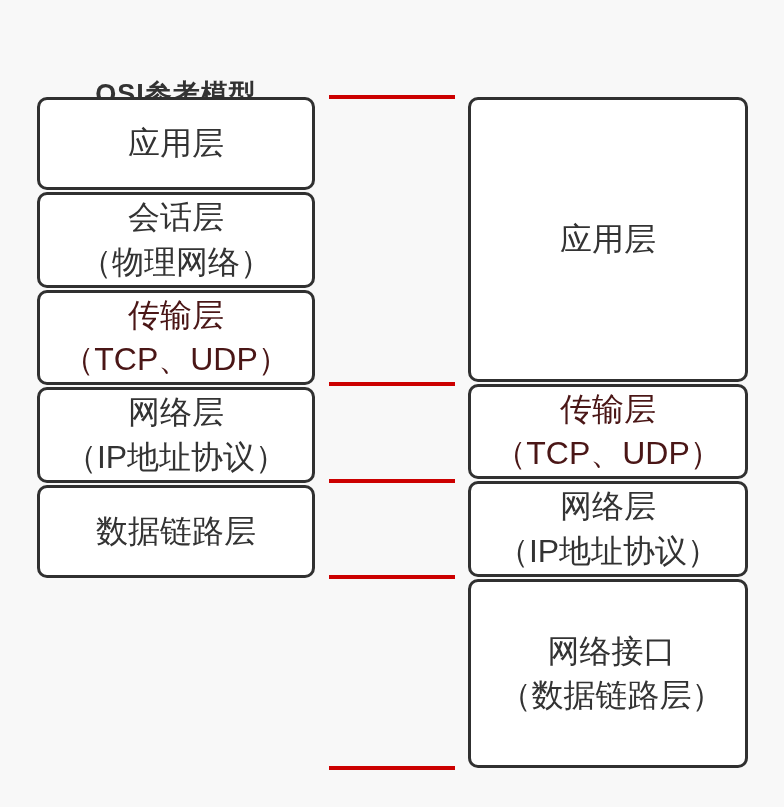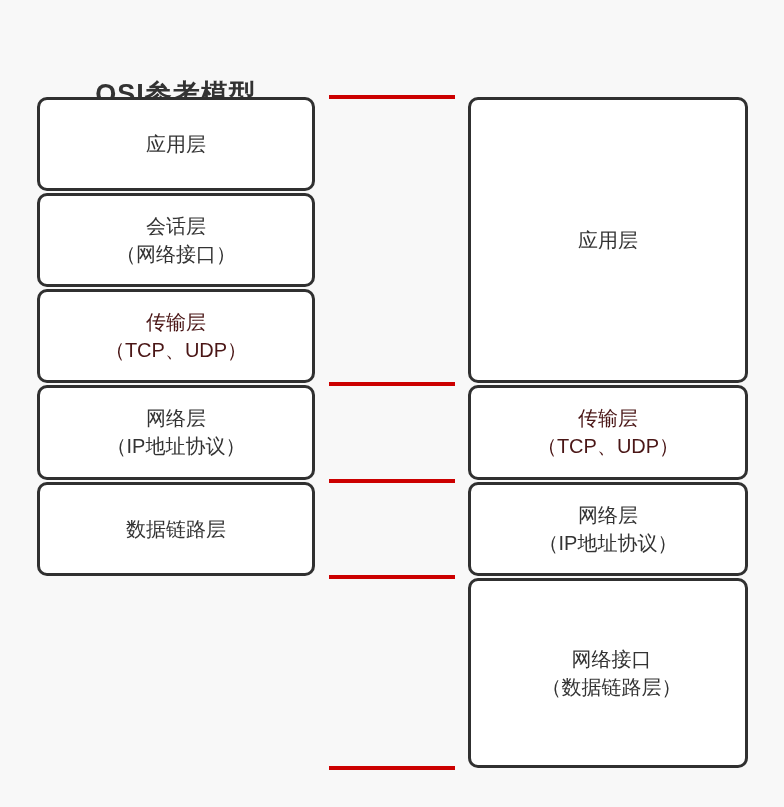--- a/index.html
+++ b/index.html
@@ -35,21 +35,21 @@
   .column.left{left:37px;width:278px;}
   .column.right{left:468px;width:280px;}
   .layer-box{
     border:3px solid var(--border);
     border-radius:10px;
     background:var(--box-bg);
     margin:1px 0;
     display:flex;flex-direction:column;
     align-items:center;justify-content:center;
     text-align:center;
-    font-size:20px;color:var(--text);
+    font-size:32px;color:var(--text);
     line-height:1.4;
   }
   .layer-box.highlight{color:var(--red-text);}
   .right .rspan3{grid-row:1 / span 3;}
   .right .r4{grid-row:4;}
   .right .r5{grid-row:5;}
   .right .rspan2{grid-row:6 / span 2;padding-left:7px;}
   .connector{
     position:absolute;left:329px;width:126px;height:4px;
     background:var(--red-line);
@@ -73,21 +73,21 @@
   <div class="connector c4"></div>
   <div class="connector c5"></div>
 
   <div class="column left">
     <div class="layer-box">
       <div>应用层</div>
       <div></div>
     </div>
     <div class="layer-box">
       <div>会话层</div>
-      <div>（网络接口）</div>
+      <div>（物理网络）</div>
     </div>
     <div class="layer-box highlight">
       <div>传输层</div>
       <div>（TCP、UDP）</div>
     </div>
     <div class="layer-box">
       <div>网络层</div>
       <div>（IP地址协议）</div>
     </div>
     <div class="layer-box">

